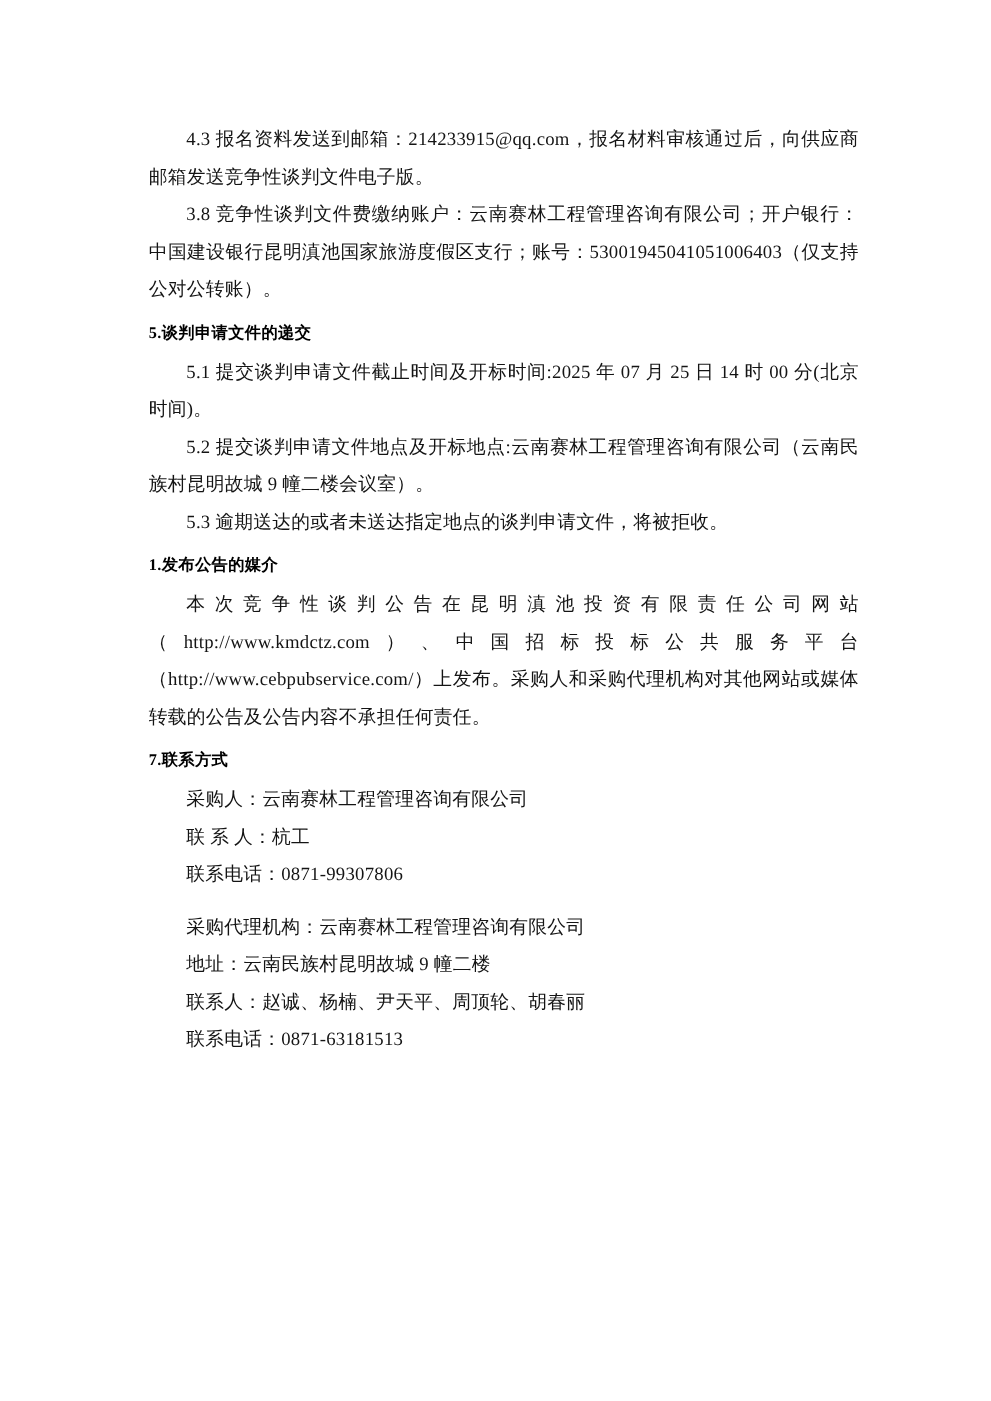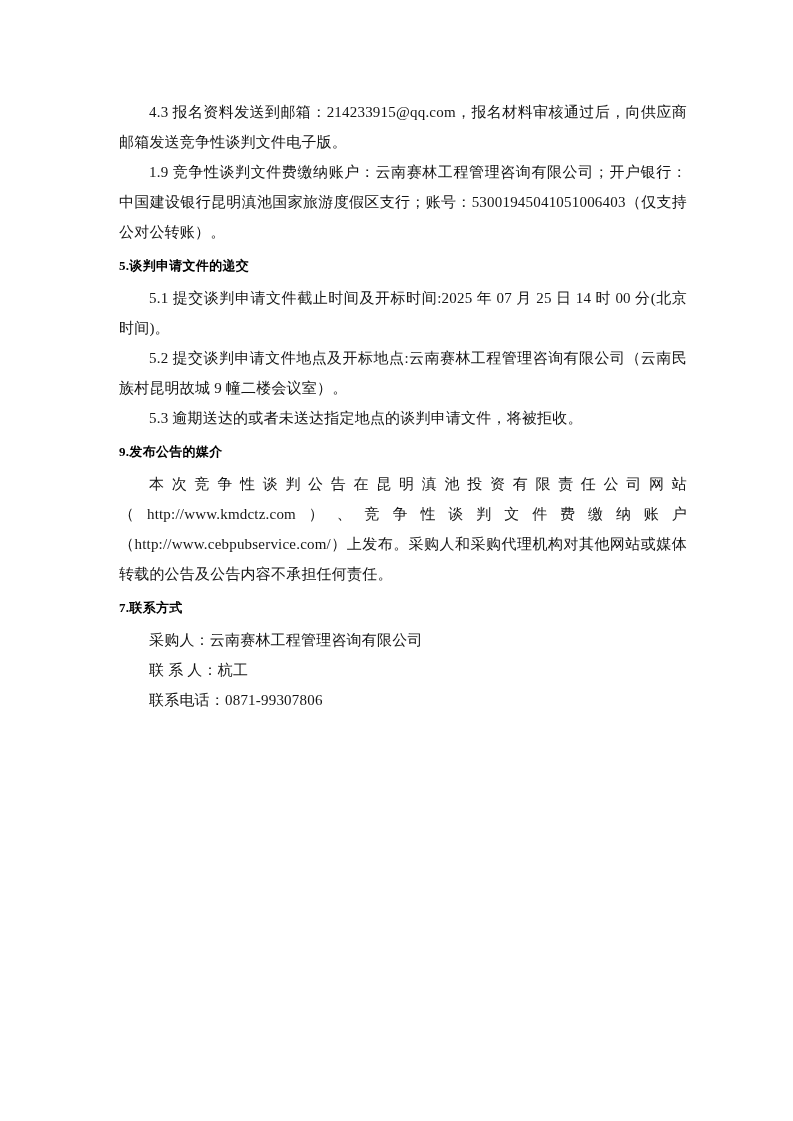--- a/index.html
+++ b/index.html
@@ -45,35 +45,41 @@
     height: 12px;
   }
 </style>
 </head>
 <body>
 
 <div class="page">
   <div class="doc-body">
 
     <p class="clause">4.3 报名资料发送到邮箱：214233915@qq.com，报名材料审核通过后，向供应商邮箱发送竞争性谈判文件电子版。</p>
-    <p class="clause">1.9 竞争性谈判文件费缴纳账户：云南赛林工程管理咨询有限公司；开户银行：中国建设银行昆明滇池国家旅游度假区支行；账号：53001945041051006403（仅支持公对公转账）。</p>
+    <p class="clause">3.8 竞争性谈判文件费缴纳账户：云南赛林工程管理咨询有限公司；开户银行：中国建设银行昆明滇池国家旅游度假区支行；账号：53001945041051006403（仅支持公对公转账）。</p>
 
     <h2 class="sec-heading">5.谈判申请文件的递交</h2>
     <p class="clause">5.1 提交谈判申请文件截止时间及开标时间:2025 年 07 月 25 日 14 时 00 分(北京时间)。</p>
     <p class="clause">5.2 提交谈判申请文件地点及开标地点:云南赛林工程管理咨询有限公司（云南民族村昆明故城 9 幢二楼会议室）。</p>
     <p class="clause">5.3 逾期送达的或者未送达指定地点的谈判申请文件，将被拒收。</p>
 
-    <h2 class="sec-heading">9.发布公告的媒介</h2>
-    <p class="clause">本次竞争性谈判公告在昆明滇池投资有限责任公司网站（http://www.kmdctz.com）、竞争性谈判文件费缴纳账户（http://www.cebpubservice.com/）上发布。采购人和采购代理机构对其他网站或媒体转载的公告及公告内容不承担任何责任。</p>
+    <h2 class="sec-heading">1.发布公告的媒介</h2>
+    <p class="clause">本次竞争性谈判公告在昆明滇池投资有限责任公司网站（http://www.kmdctz.com）、中国招标投标公共服务平台（http://www.cebpubservice.com/）上发布。采购人和采购代理机构对其他网站或媒体转载的公告及公告内容不承担任何责任。</p>
 
     <h2 class="sec-heading">7.联系方式</h2>
 
     <div class="contact-block">
       <p>采购人：云南赛林工程管理咨询有限公司</p>
       <p>联 系 人：杭工</p>
       <p>联系电话：0871-99307806</p>
     </div>
 
     <div class="block-gap"></div>
 
+    <div class="contact-block">
+      <p>采购代理机构：云南赛林工程管理咨询有限公司</p>
+      <p>地址：云南民族村昆明故城 9 幢二楼</p>
+      <p>联系人：赵诚、杨楠、尹天平、周顶轮、胡春丽</p>
+      <p>联系电话：0871-63181513</p>
+    </div>
 
   </div>
 </div>
 
 </body></html>

